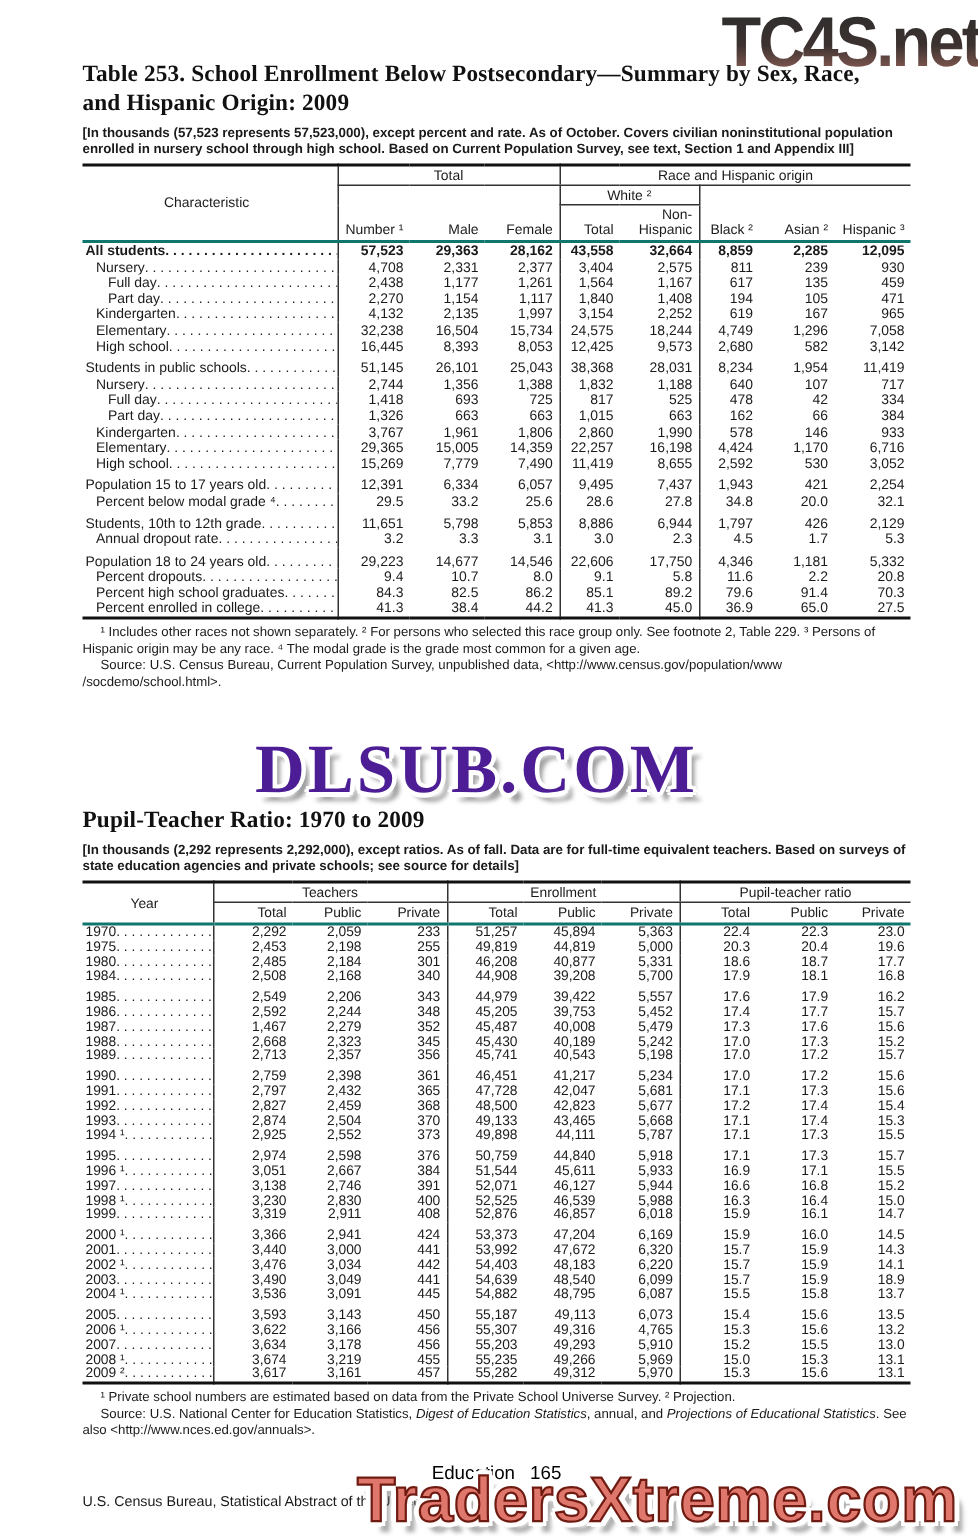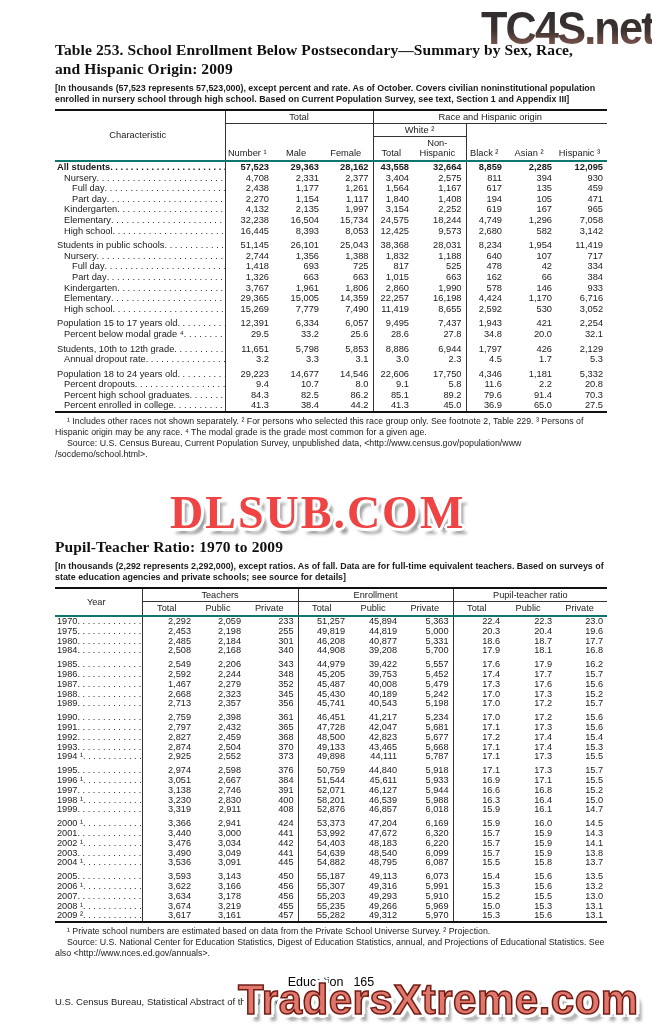--- a/index.html
+++ b/index.html
@@ -6,53 +6,53 @@
   .page{position:relative;width:652px;height:1024px;background:#ffffff;overflow:hidden;
         font-family:"Liberation Sans",sans-serif;color:#1a1a1a;}
   .content{position:absolute;left:55px;top:40px;width:552px;}
   .ttl{font-family:"Liberation Serif",serif;font-weight:700;font-size:15.5px;line-height:19px;
        color:#111;margin:0 0 5px 0;letter-spacing:0.1px;}
   .tnote{font-size:8.9px;line-height:11px;margin:0 0 4px 0;color:#1a1a1a;font-weight:bold;}
   table{border-collapse:collapse;table-layout:fixed;width:552px;
         border-top:2px solid #111;border-bottom:2px solid #111;color:#1a1a1a;}
   #t253{font-size:9.3px;}
   #t254{font-size:9.2px;}
-  th{font-weight:400;text-align:center;vertical-align:bottom;padding:1px 4px 2px 0;white-space:nowrap;}
+  th{font-weight:400;text-align:right;vertical-align:bottom;padding:1px 4px 2px 0;white-space:nowrap;}
   th.wrap{white-space:normal;}
   th.grp{text-align:center;vertical-align:middle;padding:1px 0;border-bottom:1px solid #333;white-space:nowrap;}
   th.char{text-align:center;vertical-align:middle;white-space:nowrap;}
   .vl{border-left:1px solid #333;}
   .hb{border-bottom:2px solid #0f766e;}
   td{padding:0;vertical-align:bottom;}
   #t253 td{line-height:10.6px;}
   #t254 td{line-height:9.8px;}
   td.num{text-align:right;padding-right:4px;white-space:nowrap;}
   td.lbl{overflow:hidden;}
   .lrow{display:flex;align-items:baseline;overflow:hidden;}
   .lrow span:first-child{white-space:nowrap;}
   .ind0{padding-left:2px;}.ind1{padding-left:9px;}.ind2{padding-left:17px;}
   .leader{flex:1 1 auto;overflow:hidden;white-space:nowrap;min-width:6px;}
   .leader::after{content:" . . . . . . . . . . . . . . . . . . . . . . . . . . . . . . . . . . . . . . . . . . . . . . . .";}
   tr.gap td{padding-top:4px;}
   tr.bold td{font-weight:700;}
   .fn{font-size:8.8px;line-height:11px;margin-top:3px;}
   .fn p{margin:0;text-indent:12px;}
-  .it{}
+  .it{font-style:italic;}
   .sec2{margin-top:58px;}
   .pgfoot-right{margin-top:16px;text-align:center;font-size:12.5px;color:#000000;}
   .pgfoot-right .pgnum{margin-left:10px;}
   .pgfoot-left{margin-top:7px;font-size:9.5px;color:#1a1a1a;}
   
   .wm{position:absolute;z-index:5;white-space:nowrap;pointer-events:none;}
   .wm-top{top:0px;right:-2px;font-family:"Liberation Sans",sans-serif;font-weight:700;
       font-size:47px;letter-spacing:-2px;transform:scaleX(0.92);transform-origin:right top;
       background:linear-gradient(180deg,#2d2d2d 10%,#3c3230 55%,#936258 92%);
       -webkit-background-clip:text;background-clip:text;color:transparent;}
   .wm-mid{left:170px;top:486px;font-family:"Liberation Serif",serif;font-weight:700;
-      font-size:46px;letter-spacing:2px;color:#ef4444;
+      font-size:46px;letter-spacing:2px;color:#4c1d95;
       text-shadow:-2px -2px 0 #fff,2px -2px 0 #fff,-2px 2px 0 #fff,2px 2px 0 #fff,
                   -3px 0 0 #fff,3px 0 0 #fff,0 -3px 0 #fff,0 3px 0 #fff,
                   5px 6px 3px rgba(110,110,110,0.65);}
   .wm-bot{left:238px;top:976px;font-family:"Liberation Sans",sans-serif;font-weight:700;
       font-size:42px;letter-spacing:0.5px;color:#e0776d;
       -webkit-text-stroke:1.5px #6f1b12;
       text-shadow:-3px -3px 0 #fff,3px -3px 0 #fff,-3px 3px 0 #fff,3px 3px 0 #fff,
                   0 -4px 0 #fff,0 4px 0 #fff,-4px 0 0 #fff,4px 0 0 #fff,
                   6px 7px 3px rgba(105,105,105,0.55);}
 </style>
@@ -126,21 +126,21 @@
                 <span>Nursery</span>
                 <span class="leader"></span>
               </div>
             </td>
             <td class="num vl">4,708</td>
             <td class="num">2,331</td>
             <td class="num">2,377</td>
             <td class="num vl">3,404</td>
             <td class="num">2,575</td>
             <td class="num vl">811</td>
-            <td class="num">394</td>
+            <td class="num">239</td>
             <td class="num">930</td>
           </tr>
           <tr>
             <td class="lbl">
               <div class="lrow ind2">
                 <span>Full day</span>
                 <span class="leader"></span>
               </div>
             </td>
             <td class="num vl">2,438</td>
@@ -794,21 +794,21 @@
             <tr>
               <td class="lbl">
                 <div class="lrow ind0">
                   <span>1998 ¹</span>
                   <span class="leader"></span>
                 </div>
               </td>
               <td class="num vl">3,230</td>
               <td class="num">2,830</td>
               <td class="num">400</td>
-              <td class="num vl">58,201</td>
+              <td class="num vl">52,525</td>
               <td class="num">46,539</td>
               <td class="num">5,988</td>
               <td class="num vl">16.3</td>
               <td class="num">16.4</td>
               <td class="num">15.0</td>
             </tr>
             <tr>
               <td class="lbl">
                 <div class="lrow ind0">
                   <span>1999</span>
@@ -884,21 +884,21 @@
                 </div>
               </td>
               <td class="num vl">3,490</td>
               <td class="num">3,049</td>
               <td class="num">441</td>
               <td class="num vl">54,639</td>
               <td class="num">48,540</td>
               <td class="num">6,099</td>
               <td class="num vl">15.7</td>
               <td class="num">15.9</td>
-              <td class="num">13.8</td>
+              <td class="num">18.9</td>
             </tr>
             <tr>
               <td class="lbl">
                 <div class="lrow ind0">
                   <span>2004 ¹</span>
                   <span class="leader"></span>
                 </div>
               </td>
               <td class="num vl">3,536</td>
               <td class="num">3,091</td>
@@ -932,21 +932,21 @@
                 <div class="lrow ind0">
                   <span>2006 ¹</span>
                   <span class="leader"></span>
                 </div>
               </td>
               <td class="num vl">3,622</td>
               <td class="num">3,166</td>
               <td class="num">456</td>
               <td class="num vl">55,307</td>
               <td class="num">49,316</td>
-              <td class="num">5,991</td>
+              <td class="num">4,765</td>
               <td class="num vl">15.3</td>
               <td class="num">15.6</td>
               <td class="num">13.2</td>
             </tr>
             <tr>
               <td class="lbl">
                 <div class="lrow ind0">
                   <span>2007</span>
                   <span class="leader"></span>
                 </div>

